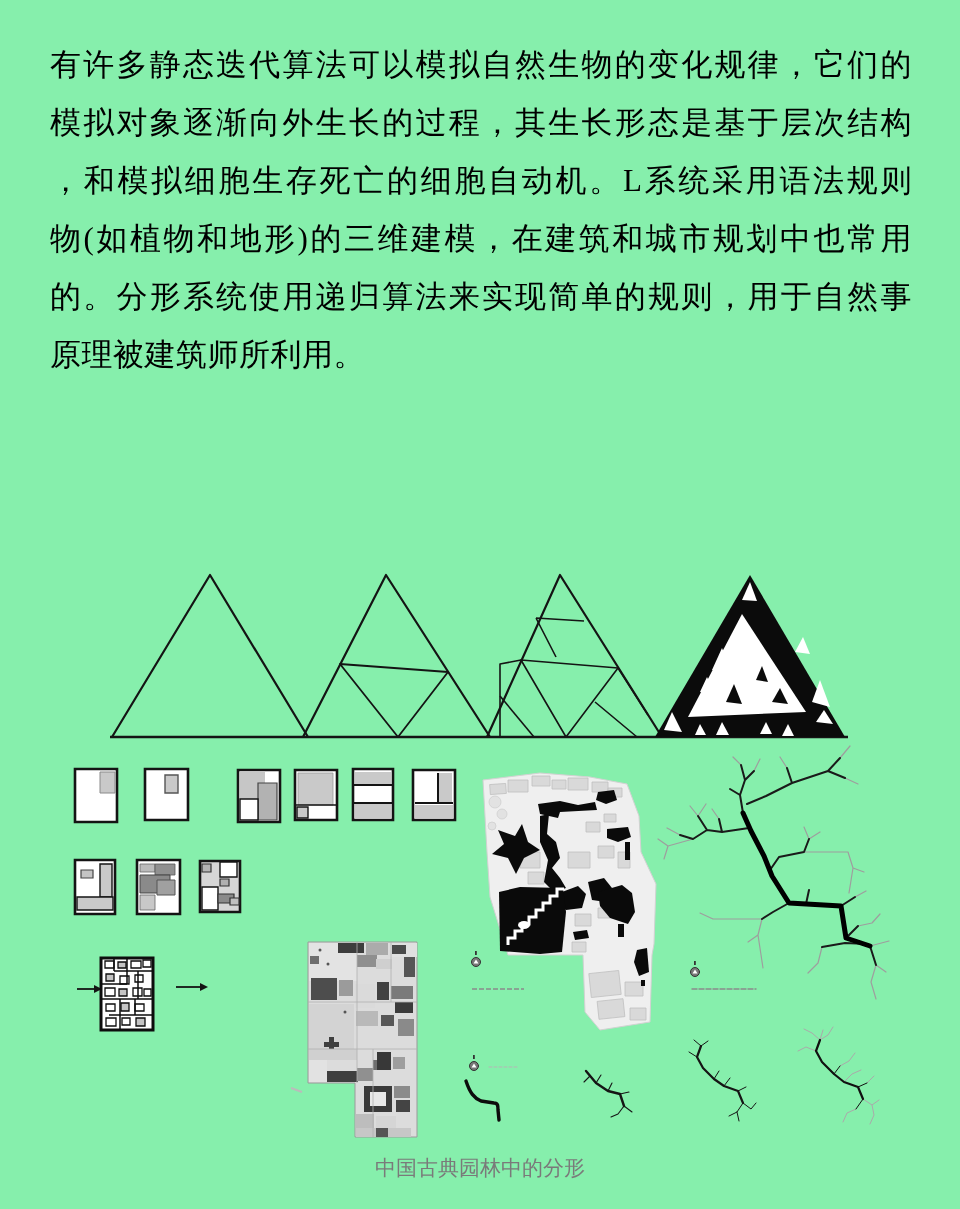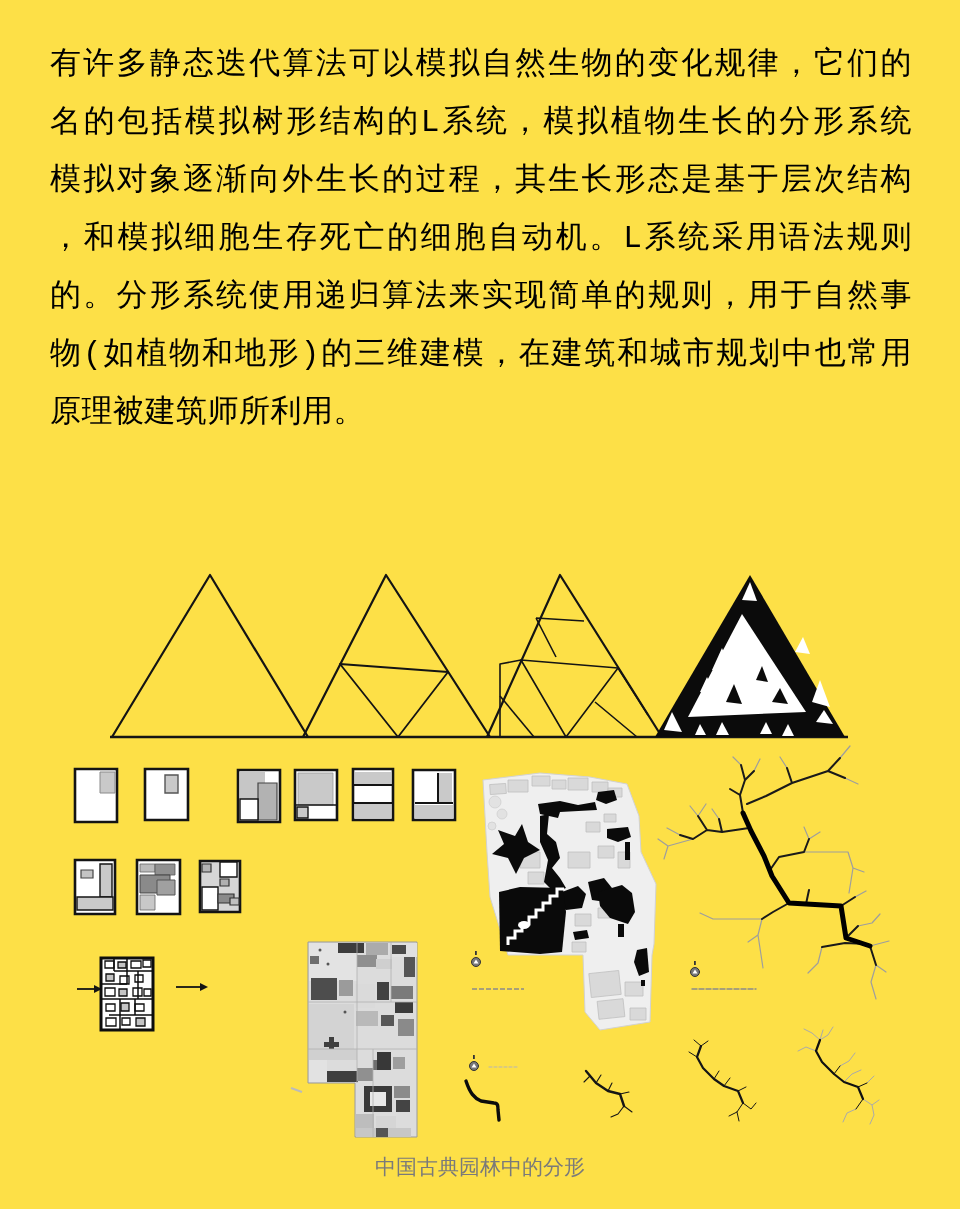--- a/index.html
+++ b/index.html
@@ -1,18 +1,18 @@
 <!DOCTYPE html>
 <html><head>
 <meta charset="utf-8">
 <style>
   html,body{margin:0;padding:0;background:#ffffff;}
   .page{
-    position:relative;width:960px;height:1209px;background:#fde047;overflow:hidden;
-    font-family:Liberation Mono, monospace;color:#000;
+    position:relative;width:960px;height:1209px;background:#86efac;overflow:hidden;
+    font-family:Liberation Serif, serif;color:#000;
   }
   .paragraph{
     position:absolute;left:50px;top:36px;width:862px;
     font-size:31px;line-height:58px;color:#000;font-weight:400;
     letter-spacing:0.5px;
   }
   .text-line{
     height:58px;overflow:hidden;white-space:nowrap;
     text-align:justify;text-align-last:justify;text-justify:inter-ideograph;
   }
@@ -24,25 +24,24 @@
   }
   svg *{vector-effect:non-scaling-stroke;}
 </style>
 </head>
 <body>
 
 <div class="page">
 
   <div class="paragraph">
     <div class="text-line">有许多静态迭代算法可以模拟自然生物的变化规律，它们的</div>
-    <div class="text-line">名的包括模拟树形结构的L系统，模拟植物生长的分形系统</div>
     <div class="text-line">模拟对象逐渐向外生长的过程，其生长形态是基于层次结构</div>
     <div class="text-line">，和模拟细胞生存死亡的细胞自动机。L系统采用语法规则</div>
+    <div class="text-line">物(如植物和地形)的三维建模，在建筑和城市规划中也常用</div>
     <div class="text-line">的。分形系统使用递归算法来实现简单的规则，用于自然事</div>
-    <div class="text-line">物(如植物和地形)的三维建模，在建筑和城市规划中也常用</div>
     <div class="text-line last">原理被建筑师所利用。</div>
   </div>
 
   <svg class="figure-svg" width="960" height="598" viewBox="0 0 960 598">
 
     <g fill="none" stroke="#141414" stroke-width="2.2" stroke-linejoin="round">
       <line x1="110" y1="185" x2="848" y2="185" stroke-width="2.6"></line>
       <g>
         <path d="M112,185 L210,23 L308,185"></path>
       </g>

